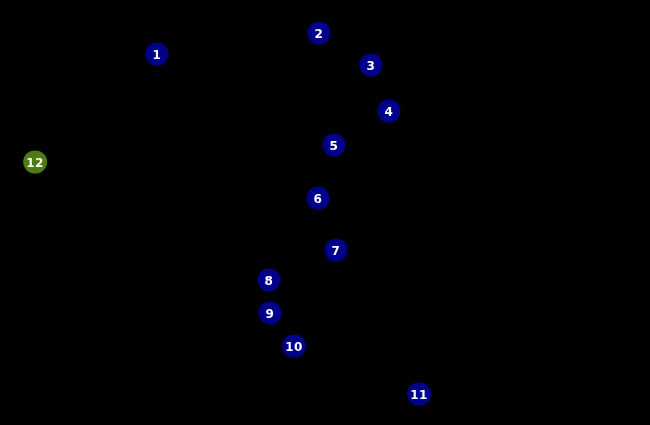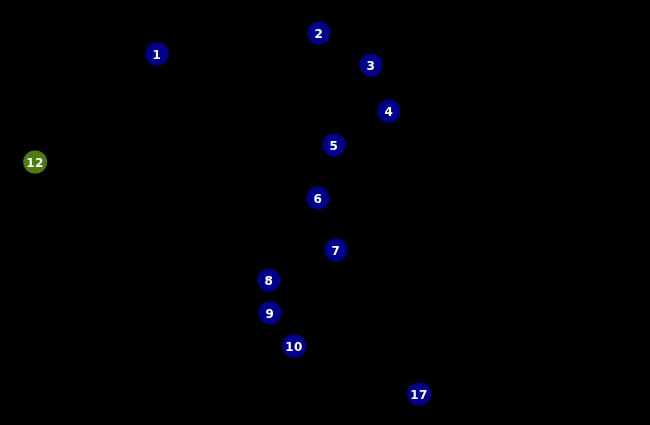--- a/index.html
+++ b/index.html
@@ -42,15 +42,15 @@
     <div class="marker" style="left: 157px; top: 54px; background: rgb(0, 0, 139); color: rgb(255, 255, 255);">1</div>
     <div class="marker" style="left: 319px; top: 33px; background: rgb(0, 0, 139); color: rgb(255, 255, 255);">2</div>
     <div class="marker" style="left: 371px; top: 65px; background: rgb(0, 0, 139); color: rgb(255, 255, 255);">3</div>
     <div class="marker" style="left: 389px; top: 111px; background: rgb(0, 0, 139); color: rgb(255, 255, 255);">4</div>
     <div class="marker" style="left: 334px; top: 145px; background: rgb(0, 0, 139); color: rgb(255, 255, 255);">5</div>
     <div class="marker" style="left: 318px; top: 198px; background: rgb(0, 0, 139); color: rgb(255, 255, 255);">6</div>
     <div class="marker" style="left: 336px; top: 250px; background: rgb(0, 0, 139); color: rgb(255, 255, 255);">7</div>
     <div class="marker" style="left: 269px; top: 280px; background: rgb(0, 0, 139); color: rgb(255, 255, 255);">8</div>
     <div class="marker" style="left: 270px; top: 313px; background: rgb(0, 0, 139); color: rgb(255, 255, 255);">9</div>
     <div class="marker" style="left: 294px; top: 346px; background: rgb(0, 0, 139); color: rgb(255, 255, 255);">10</div>
-    <div class="marker" style="left: 419px; top: 394px; background: rgb(0, 0, 139); color: rgb(255, 255, 255);">17</div>
+    <div class="marker" style="left: 419px; top: 394px; background: rgb(0, 0, 139); color: rgb(255, 255, 255);">11</div>
     <div class="marker" style="left: 35px; top: 162px; background: #4d7c0f; color: rgb(255, 255, 255);">12</div>
   </div>
 
 </body></html>

